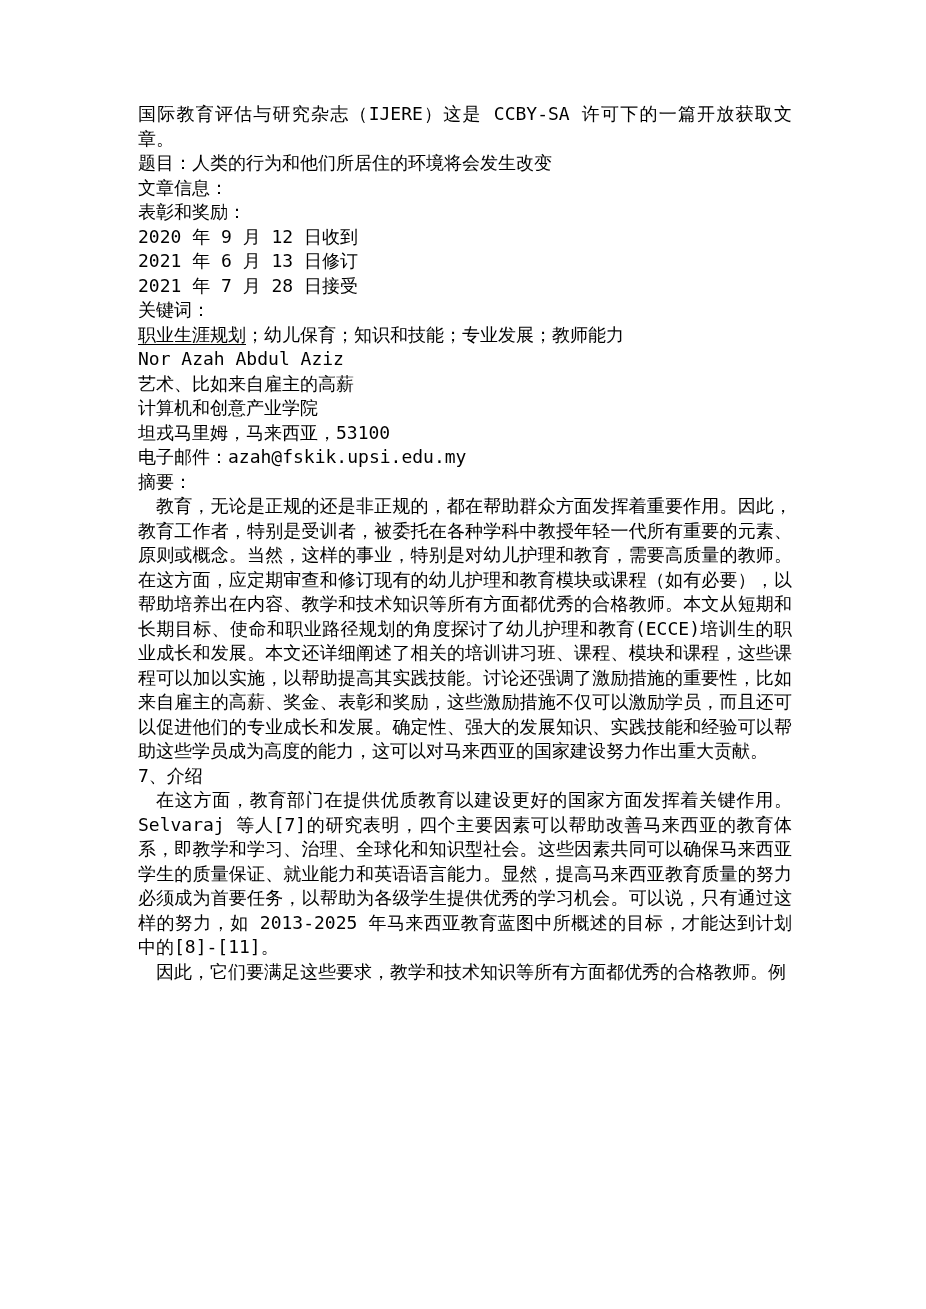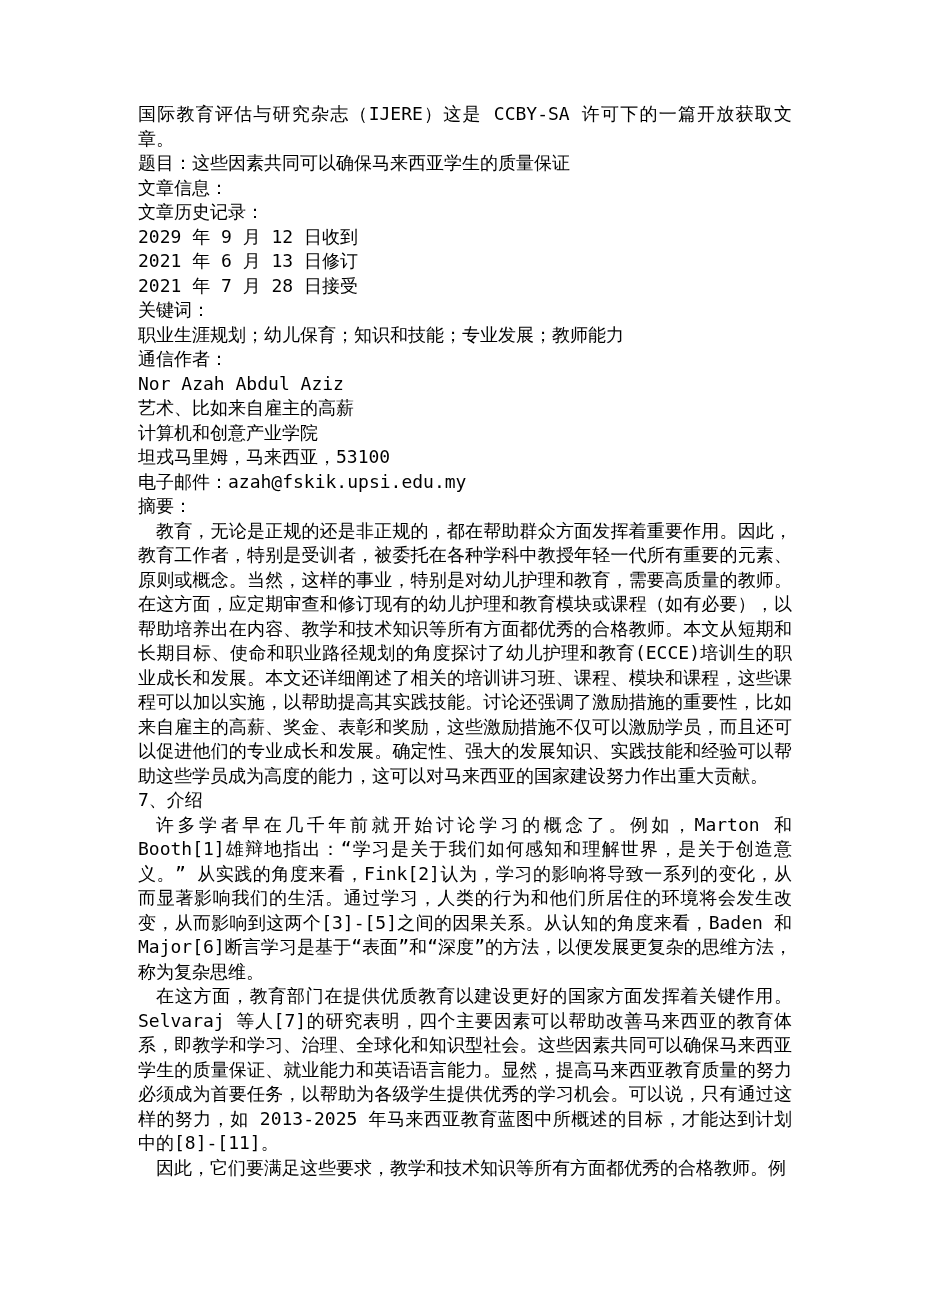--- a/index.html
+++ b/index.html
@@ -35,55 +35,54 @@
   .b {
     font-weight: bold;
   }
   .heading {
     font-weight: bold;
   }
   .para {
     text-indent: 1em;
   }
   .u {
+    text-decoration: underline;
     text-underline-offset: 3px;
   }
 </style>
 </head>
 <body>
 
 <div class="page">
 
   <p>国际教育评估与研究杂志（IJERE）这是 CCBY-SA 许可下的一篇开放获取文章。</p>
 
-  <h1 class="title">题目：这些因素共同可以确保马来西亚学生的质量保证</h1>
+  <h1 class="title">题目：人类的行为和他们所居住的环境将会发生改变</h1>
 
   <p class="b">文章信息：</p>
 
-  <p class="b">文章历史记录：</p>
+  <p class="b">表彰和奖励：</p>
 
-  <p>2029 年 9 月 12 日收到</p>
+  <p>2020 年 9 月 12 日收到</p>
   <p>2021 年 6 月 13 日修订</p>
   <p>2021 年 7 月 28 日接受</p>
 
   <p class="b">关键词：</p>
 
   <p><span class="u">职业生涯规划</span><span>；幼儿保育；知识和技能；专业发展；教师能力</span></p>
 
-  <p class="b">通信作者：</p>
 
   <p>Nor Azah Abdul Aziz</p>
   <p>艺术、比如来自雇主的高薪</p>
   <p>计算机和创意产业学院</p>
   <p>坦戎马里姆，马来西亚，53100</p>
   <p>电子邮件：azah@fskik.upsi.edu.my</p>
 
   <p class="b">摘要：</p>
 
   <p class="para">教育，无论是正规的还是非正规的，都在帮助群众方面发挥着重要作用。因此，教育工作者，特别是受训者，被委托在各种学科中教授年轻一代所有重要的元素、原则或概念。当然，这样的事业，特别是对幼儿护理和教育，需要高质量的教师。在这方面，应定期审查和修订现有的幼儿护理和教育模块或课程（如有必要），以帮助培养出在内容、教学和技术知识等所有方面都优秀的合格教师。本文从短期和长期目标、使命和职业路径规划的角度探讨了幼儿护理和教育(ECCE)培训生的职业成长和发展。本文还详细阐述了相关的培训讲习班、课程、模块和课程，这些课程可以加以实施，以帮助提高其实践技能。讨论还强调了激励措施的重要性，比如来自雇主的高薪、奖金、表彰和奖励，这些激励措施不仅可以激励学员，而且还可以促进他们的专业成长和发展。确定性、强大的发展知识、实践技能和经验可以帮助这些学员成为高度的能力，这可以对马来西亚的国家建设努力作出重大贡献。</p>
 
   <h2 class="heading">7、介绍</h2>
 
-  <p class="para">许多学者早在几千年前就开始讨论学习的概念了。例如，Marton 和 Booth[1]雄辩地指出：“学习是关于我们如何感知和理解世界，是关于创造意义。” 从实践的角度来看，Fink[2]认为，学习的影响将导致一系列的变化，从而显著影响我们的生活。通过学习，人类的行为和他们所居住的环境将会发生改变，从而影响到这两个[3]-[5]之间的因果关系。从认知的角度来看，Baden 和 Major[6]断言学习是基于“表面”和“深度”的方法，以便发展更复杂的思维方法，称为复杂思维。</p>
   <p class="para">在这方面，教育部门在提供优质教育以建设更好的国家方面发挥着关键作用。Selvaraj 等人[7]的研究表明，四个主要因素可以帮助改善马来西亚的教育体系，即教学和学习、治理、全球化和知识型社会。这些因素共同可以确保马来西亚学生的质量保证、就业能力和英语语言能力。显然，提高马来西亚教育质量的努力必须成为首要任务，以帮助为各级学生提供优秀的学习机会。可以说，只有通过这样的努力，如 2013-2025 年马来西亚教育蓝图中所概述的目标，才能达到计划中的[8]-[11]。</p>
   <p class="para">因此，它们要满足这些要求，教学和技术知识等所有方面都优秀的合格教师。例</p>
 
 </div>
 
 </body></html>

